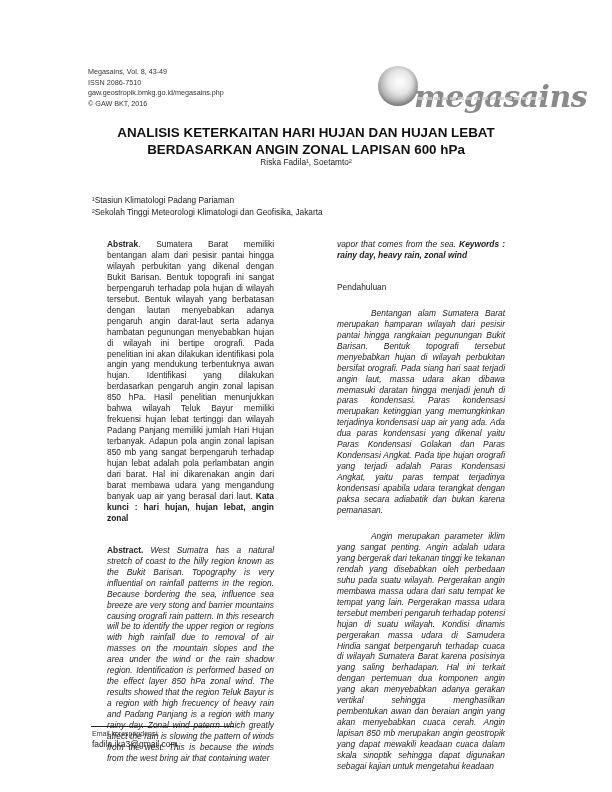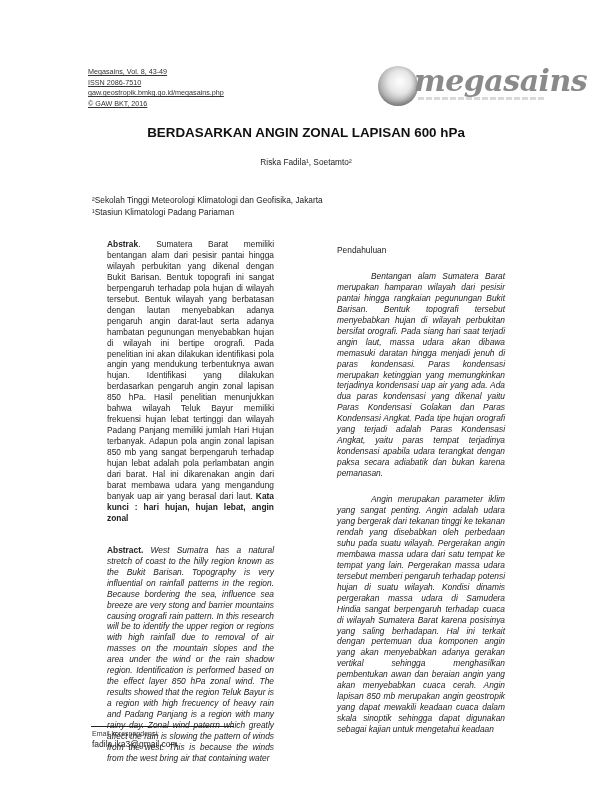--- a/index.html
+++ b/index.html
@@ -1,23 +1,23 @@
 <!DOCTYPE html>
 <html><head>
 <meta charset="utf-8">
 <style>
   html,body{margin:0;padding:0;background:#fff;}
   body{width:612px;height:792px;position:relative;overflow:hidden;font-family:"Liberation Sans",sans-serif;color:#222;}
   .hdr{position:absolute;left:88px;top:67px;font-size:7.2px;line-height:10.5px;color:#333;}
-  .hdr div{white-space:nowrap;text-decoration:underline;}
+  .hdr div{white-space:nowrap;}
   .logo{position:absolute;left:378px;top:64px;width:170px;height:44px;}
   .logo .orb{position:absolute;left:0;top:2px;width:40px;height:40px;border-radius:50%;
     background:radial-gradient(circle at 55% 40%,#ffffff 0%,#e6e6e6 35%,#9a9a9a 75%,#7d7d7d 100%);
     box-shadow:inset -2px -3px 5px rgba(0,0,0,0.25);}
-  .logo .word{position:absolute;left:36px;top:0px;font-family:"DejaVu Serif",serif;font-style:italic;font-weight:bold;font-size:30px;color:#8a8a8a;letter-spacing:-0.5px;line-height:34px;}
+  .logo .word{position:absolute;left:36px;top:16px;font-family:"DejaVu Serif",serif;font-style:italic;font-weight:bold;font-size:30px;color:#8a8a8a;letter-spacing:-0.5px;line-height:34px;}
   .logo .tag{position:absolute;left:40px;top:33px;width:128px;height:3px;background:repeating-linear-gradient(90deg,#cfcfcf 0 6px,transparent 6px 8px);opacity:0.8;}
   .title{position:absolute;left:60px;width:492px;top:124px;text-align:center;font-weight:bold;font-size:13.4px;line-height:17px;color:#111;}
   .authors{position:absolute;left:60px;width:492px;top:157px;text-align:center;font-size:8.3px;color:#222;}
   .affil{position:absolute;left:92px;top:194px;font-size:8.3px;line-height:12px;color:#222;}
   .col{position:absolute;font-size:8.4px;line-height:10.95px;text-align:justify;color:#222;}
   .col p{margin:15px;}
   .col1{left:92px;top:224px;width:197px;}
   .col2{left:322px;top:224px;width:198px;}
   b{font-weight:bold;}
   .ab-en{margin-top:21px !important;font-style:italic;}
@@ -40,36 +40,38 @@
   <div>© GAW BKT, 2016</div>
 </div>
 
 <div class="logo">
   <div class="orb"></div>
   <div class="word">megasains</div>
   <div class="tag"></div>
 </div>
 
 <div class="title">
+  <div>ANALISIS KETERKAITAN HARI HUJAN DAN HUJAN LEBAT</div>
   <div>BERDASARKAN ANGIN ZONAL LAPISAN 600 hPa</div>
 </div>
 
 <div class="authors">Riska Fadila¹, Soetamto²</div>
 
 <div class="affil">
+  <div>¹Stasiun Klimatologi Padang Pariaman</div>
   <div>²Sekolah Tinggi Meteorologi Klimatologi dan Geofisika, Jakarta</div>
-  <div>¹Stasiun Klimatologi Padang Pariaman</div>
 </div>
 
 <div class="col col1">
   <p><b>Abstrak</b><span>. Sumatera Barat memiliki bentangan alam dari pesisir pantai hingga wilayah perbukitan yang dikenal dengan Bukit Barisan. Bentuk topografi ini sangat berpengaruh terhadap pola hujan di wilayah tersebut. Bentuk wilayah yang berbatasan dengan lautan menyebabkan adanya pengaruh angin darat-laut serta adanya hambatan pegunungan menyebabkan hujan di wilayah ini bertipe orografi. Pada penelitian ini akan dilakukan identifikasi pola angin yang mendukung terbentuknya awan hujan. Identifikasi yang dilakukan berdasarkan pengaruh angin zonal lapisan 850 hPa. Hasil penelitian menunjukkan bahwa wilayah Teluk Bayur memiliki frekuensi hujan lebat tertinggi dan wilayah Padang Panjang memiliki jumlah Hari Hujan terbanyak. Adapun pola angin zonal lapisan 850 mb yang sangat berpengaruh terhadap hujan lebat adalah pola perlambatan angin dari barat. Hal ini dikarenakan angin dari barat membawa udara yang mengandung banyak uap air yang berasal dari laut. </span><b>Kata kunci :</b> <b>hari hujan, hujan lebat, angin zonal</b></p>
   <p class="ab-en"><b>Abstract.</b><span> West Sumatra has a natural stretch of coast to the hilly region known as the Bukit Barisan. Topography is very influential on rainfall patterns in the region. Because bordering the sea, influence sea breeze are very stong and barrier mountains causing orografi rain pattern. In this research will be to identify the upper region or regions with high rainfall due to removal of air masses on the mountain slopes and the area under the wind or the rain shadow region. Identification is performed based on the effect layer 850 hPa zonal wind. The results showed that the region Teluk Bayur is a region with high frecuency of heavy rain and Padang Panjang is a region with many rainy day. Zonal wind paterrn which greatly affect the rain is slowing the pattern of winds from the west. This is because the winds from the west bring air that containing water</span></p>
 </div>
 
 <div class="col col2">
+  <p class="kw-en"><span>vapor that comes from the sea. </span><b>Keywords :</b> <b>rainy day, heavy rain, zonal wind</b></p>
   <p class="sec">Pendahuluan</p>
   <p class="indent">Bentangan alam Sumatera Barat merupakan hamparan wilayah dari pesisir pantai hingga rangkaian pegunungan Bukit Barisan. Bentuk topografi tersebut menyebabkan hujan di wilayah perbukitan bersifat orografi. Pada siang hari saat terjadi angin laut, massa udara akan dibawa memasuki daratan hingga menjadi jenuh di paras kondensasi. Paras kondensasi merupakan ketinggian yang memungkinkan terjadinya kondensasi uap air yang ada. Ada dua paras kondensasi yang dikenal yaitu Paras Kondensasi Golakan dan Paras Kondensasi Angkat. Pada tipe hujan orografi yang terjadi adalah Paras Kondensasi Angkat, yaitu paras tempat terjadinya kondensasi apabila udara terangkat dengan paksa secara adiabatik dan bukan karena pemanasan.</p>
   <p class="indent para2">Angin merupakan parameter iklim yang sangat penting. Angin adalah udara yang bergerak dari tekanan tinggi ke tekanan rendah yang disebabkan oleh perbedaan suhu pada suatu wilayah. Pergerakan angin membawa massa udara dari satu tempat ke tempat yang lain. Pergerakan massa udara tersebut memberi pengaruh terhadap potensi hujan di suatu wilayah. Kondisi dinamis pergerakan massa udara di Samudera Hindia sangat berpengaruh terhadap cuaca di wilayah Sumatera Barat karena posisinya yang saling berhadapan. Hal ini terkait dengan pertemuan dua komponen angin yang akan menyebabkan adanya gerakan vertikal sehingga menghasilkan pembentukan awan dan beraian angin yang akan menyebabkan cuaca cerah. Angin lapisan 850 mb merupakan angin geostropik yang dapat mewakili keadaan cuaca dalam skala sinoptik sehingga dapat digunakan sebagai kajian untuk mengetahui keadaan</p>
 </div>
 
 <div class="rule"></div>
 <div class="email-lbl">Email korespondensi:</div>
 <div class="email">fadila.ika3@gmail.com</div>
 
 </body></html>

